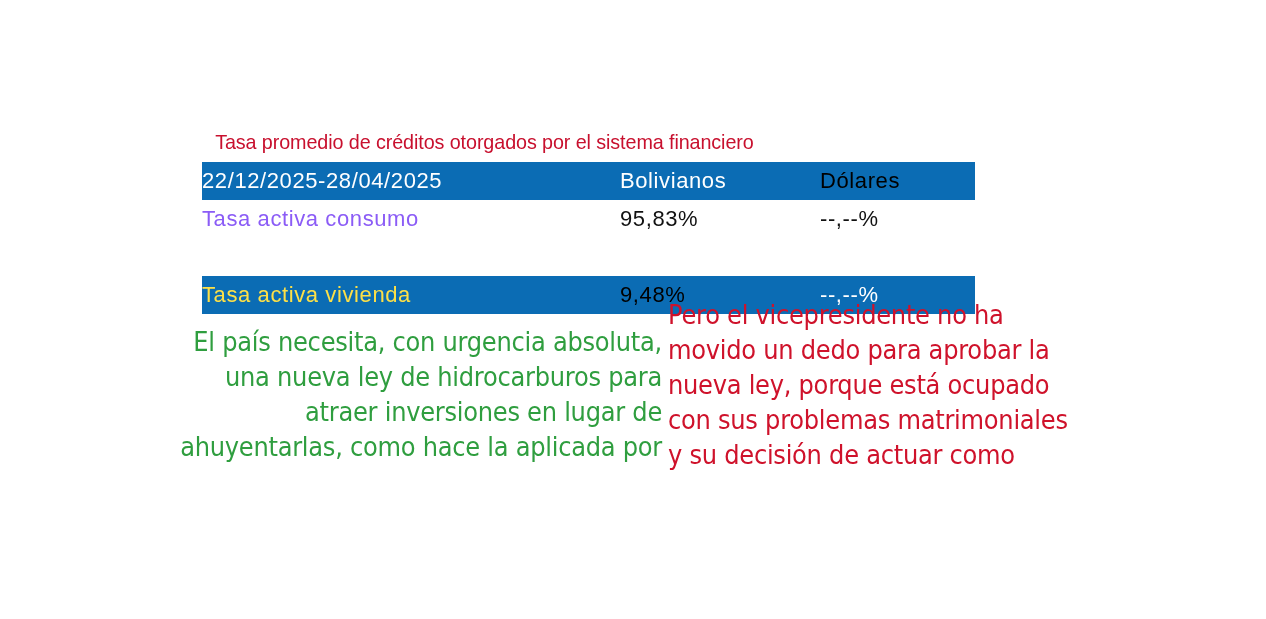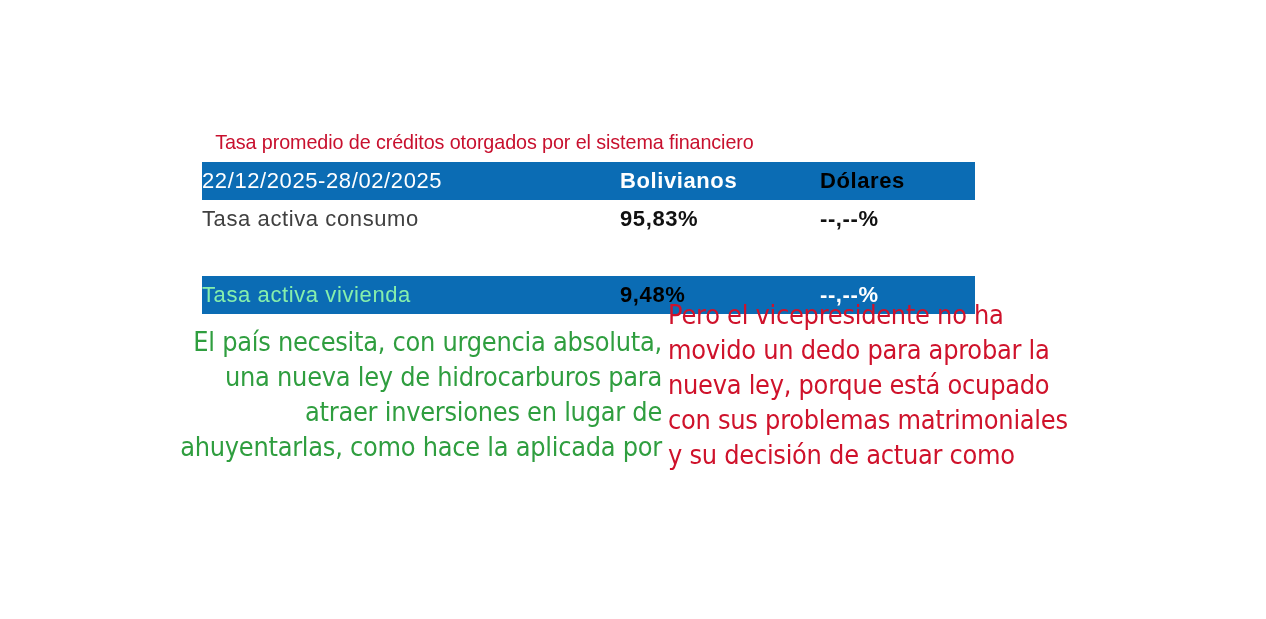--- a/index.html
+++ b/index.html
@@ -51,21 +51,21 @@
     font-size: 22px;
     letter-spacing: 0.6px;
     white-space: nowrap;
   }
 
   .col-label  { width: 418px; }
   .col-bol    { width: 200px; }
   .col-usd    { width: 155px; }
 
   .cell-label { padding-left: 13px; }
-  .cell-value { padding-left: 5px; font-weight: bold; }
+  .cell-value { padding-left: 5px; }
 
   .row-head {
     background: #0b6cb4;
   }
   .row-head td {
     color: #ffffff;
   }
   .row-alt {
     background: #ffffff;
   }
@@ -129,39 +129,39 @@
 <body style="background: rgb(255, 255, 255);">
 
 <section id="rate-table-block">
 
   <div id="rate-table-title" style="color: rgb(200, 16, 46);">Tasa promedio de créditos otorgados por el sistema financiero</div>
 
   <table id="rate-table">
     <tbody>
 
       <tr class="row-head" style="background: rgb(11, 108, 180);">
-        <td class="col-label cell-label" style="color: rgb(255, 255, 255);">22/12/2025-28/02/2025</td>
+        <td class="col-label cell-label" style="color: rgb(255, 255, 255);">22/12/2025-28/04/2025</td>
         <td class="col-bol cell-value" style="color: rgb(255, 255, 255);">Bolivianos</td>
         <td class="col-usd cell-value" style="color: #000000;">Dólares</td>
       </tr>
 
       <tr class="row-alt">
-        <td class="col-label cell-label" style="color: #404040;">Tasa activa consumo</td>
+        <td class="col-label cell-label" style="color: #8b5cf6;">Tasa activa consumo</td>
         <td class="col-bol cell-value" style="color: rgb(17, 17, 17);">95,83%</td>
         <td class="col-usd cell-value" style="color: rgb(17, 17, 17);">--,--%</td>
       </tr>
 
       <tr class="row-spacer">
         <td></td>
         <td></td>
         <td></td>
       </tr>
 
       <tr class="row-fill" style="background: rgb(11, 108, 180);">
-        <td class="col-label cell-label" style="color: #86efac;">Tasa activa vivienda</td>
+        <td class="col-label cell-label" style="color: #fde047;">Tasa activa vivienda</td>
         <td class="col-bol cell-value" style="color: #000000;">9,48%</td>
         <td class="col-usd cell-value" style="color: rgb(255, 255, 255);">--,--%</td>
       </tr>
 
     </tbody>
   </table>
 </section>
 
 <section id="commentary">
 

